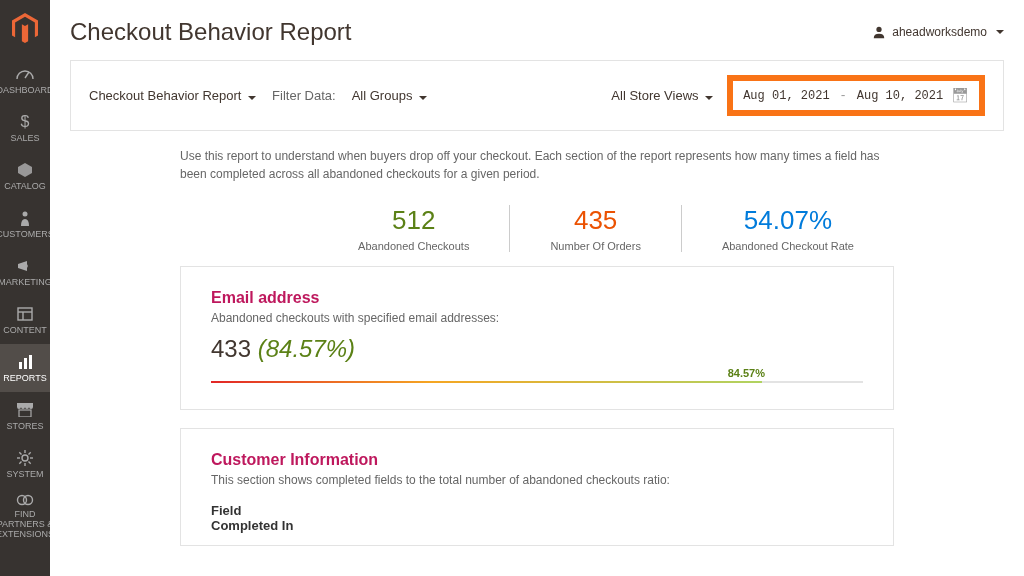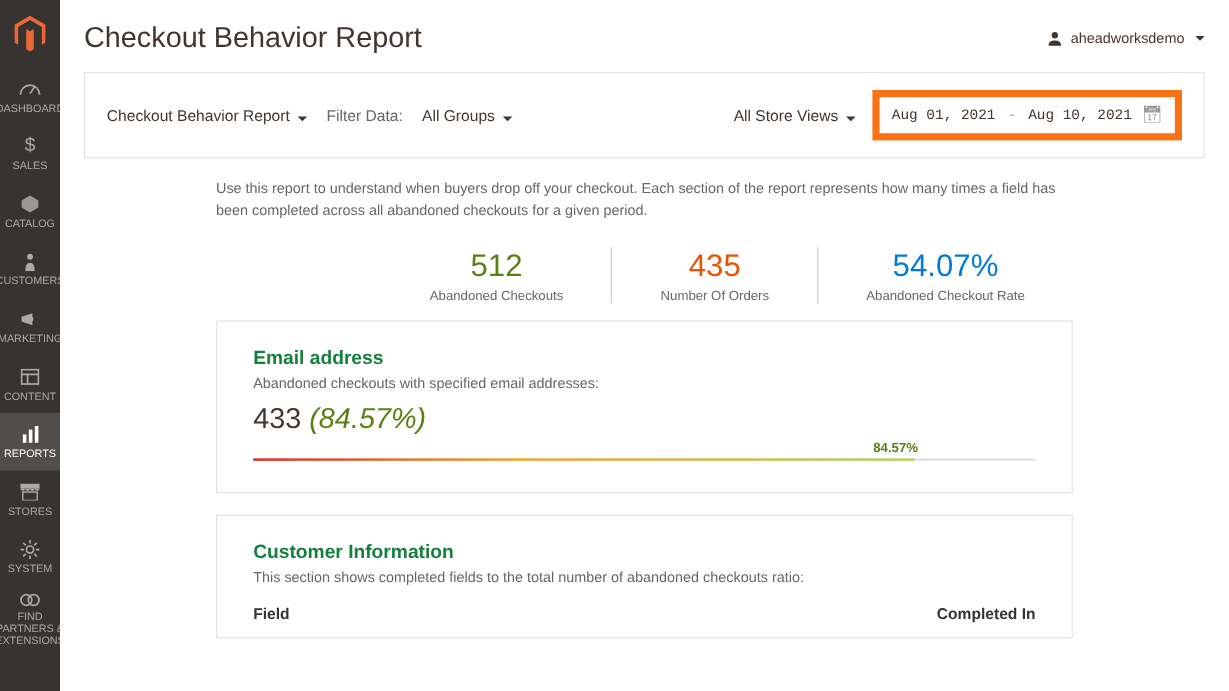--- a/index.html
+++ b/index.html
@@ -31,29 +31,29 @@
   .desc { font-size: 12px; color: #666; line-height:1.5; margin-bottom: 22px; }
   .kpis { display:flex; justify-content:flex-end; align-items:center; margin-bottom: 14px;}
   .kpi { text-align:center; padding: 0 40px; }
   .kpi + .kpi { border-left:1px solid #ccc;}
   .kpi .val { font-size: 26px; font-weight: 300; }
   .kpi .lbl { font-size: 11px; color:#666; margin-top:4px;}
   .green { color:#5b8116;}
   .orange { color:#eb5202;}
   .blue { color:#007bdb;}
   .card { border:1px solid #e3e3e3; padding: 22px 30px; margin-bottom: 18px; }
-  .section-title { font-size: 16px; font-weight: 600; color:#15803d; margin-bottom: 4px;}
+  .section-title { font-size: 16px; font-weight: 600; color:#be185d; margin-bottom: 4px;}
   .section-sub { font-size: 12px; color:#666; margin-bottom: 10px;}
   .bignum { font-size: 24px; color:#41362f; font-weight:400; margin-bottom:18px;}
   .bignum .pct { color:#5b8116;font-style:italic;}
   .bar-wrap { position:relative; margin-bottom:4px;}
   .bar-bg { height:2px; background:#e3e3e3; }
   .bar-fill { height:2px; background: linear-gradient(90deg, #e22626 0%, #f5a623 40%, #b0d361 100%); }
   .bar-lbl { position:absolute; right: 98px; top:-14px; font-size:11px; color:#5b8116; font-weight:600;}
-  .thead { display:flex; justify-content:space-between; font-weight:600; font-size:13px; color:#333; border-bottom:0; padding-top:6px;}
+  .thead { display:flex; justify-content:space-between; font-weight:600; font-size:13px; color:#333; border-bottom:0; padding-top:6px;flex-direction:column;}
 </style>
 </head>
 <body>
 
 <div class="wrap">
   <div class="sidebar">
     <div class="logo">
       <svg viewBox="0 0 100 115">
           <path fill="#ec6737" d="M50 0 L100 29 L100 86 L88 93 L88 36 L50 14 L12 36 L12 93 L0 86 L0 29 Z M38 43 L38 108 L50 115 L62 108 L62 43 L50 50 L38 43 Z"></path>
         </svg>

